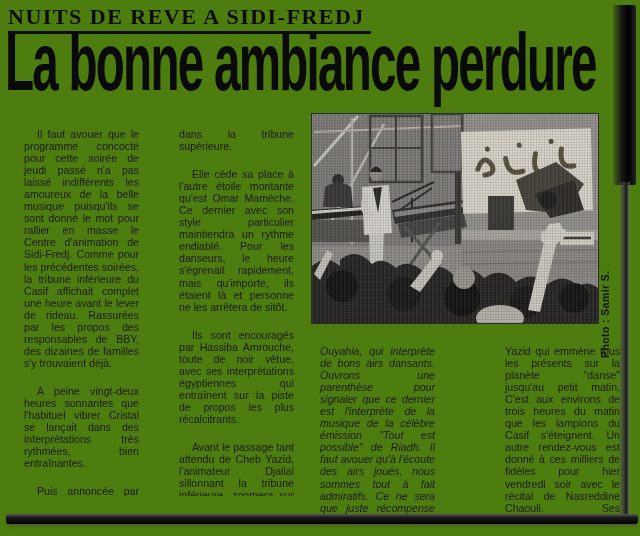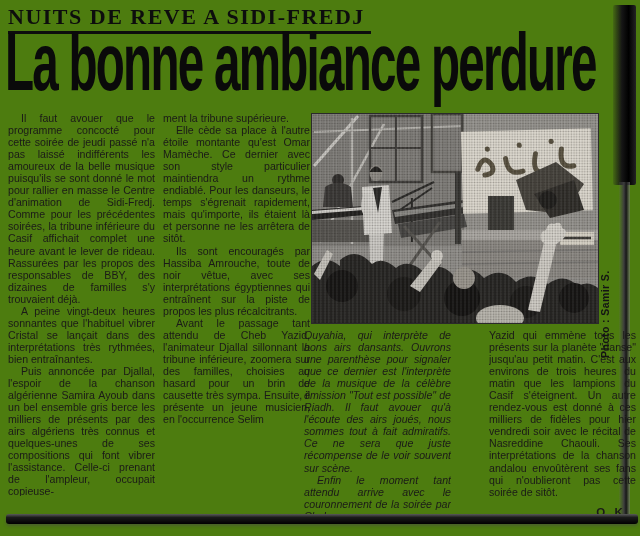--- a/index.html
+++ b/index.html
@@ -23,21 +23,21 @@
     font-size:82px; font-weight:bold; line-height:1;
     letter-spacing:-3px; white-space:nowrap; color:#0a0a0a;
     transform:scaleX(.58); transform-origin:left top;
   }
   
   .col {
     position:absolute; width:147px; overflow:hidden;
     font-size:10.6px; line-height:12.05px; text-align:justify;
     -webkit-hyphens:auto; hyphens:auto;
   }
-  .col p { margin:0; text-indent:13px; }
+  .col p { margin:16px; text-indent:13px; }
   .col p.cont { text-indent:0; }
   .col1 { left:8px;   top:112px; height:384px; }
   .col2 { left:163px; top:112px; height:384px; }
   .col3 { left:304px; top:329px; height:188px;font-style:italic; }
   .col4 { left:489px; top:329px; height:188px; }
   .signature {
     text-align:right; font-weight:bold; font-size:11.5px;
     letter-spacing:1px; padding-right:8px; margin-top:8px;
   }
   
@@ -87,22 +87,22 @@
   <div class="edge-top"></div>
   <div class="edge-side"></div>
 
   <div class="col col1">
     <p>Il faut avouer que le programme concocté pour cette soirée de jeudi passé n'a pas laissé indifférents les amoureux de la belle musique puisqu'ils se sont donné le mot pour rallier en masse le Centre d'animation de Sidi-Fredj. Comme pour les précédentes soirées, la tribune inférieure du Casif affichait complet une heure avant le lever de rideau. Rassurées par les propos des responsables de BBY, des dizaines de familles s'y trouvaient déjà.</p>
     <p>A peine vingt-deux heures sonnantes que l'habituel vibrer Cristal se lançait dans des interprétations très rythmées, bien entraînantes.</p>
     <p>Puis annoncée par Djallal, l'espoir de la chanson algérienne Samira Ayoub dans un bel ensemble gris berce les milliers de présents par des airs algériens très connus et quelques-unes de ses compositions qui font vibrer l'assistance. Celle-ci prenant de l'ampleur, occupait copieuse-</p>
   </div>
 
   <div class="col col2">
-    <p class="cont">ment la tribune supérieure.</p>
-    <p>Elle cède sa place à l'autre étoile montante qu'est Omar Mamèche. Ce dernier avec son style particulier maintiendra un rythme endiablé. Pour les danseurs, le temps s'égrenait rapidement, mais qu'importe, ils étaient là et personne ne les arrêtera de sitôt.</p>
+    <p class="cont">dans la tribune supérieure.</p>
+    <p>Elle cède sa place à l'autre étoile montante qu'est Omar Mamèche. Ce dernier avec son style particulier maintiendra un rythme endiablé. Pour les danseurs, le heure s'égrenait rapidement, mais qu'importe, ils étaient là et personne ne les arrêtera de sitôt.</p>
     <p>Ils sont encouragés par Hassiba Amrouche, toute de noir vêtue, avec ses interprétations égyptiennes qui entraînent sur la piste de propos les plus récalcitrants.</p>
     <p>Avant le passage tant attendu de Cheb Yazid, l'animateur Djallal sillonnant la tribune inférieure, zoomera sur des familles, choisies au hasard pour un brin de causette très sympa. Ensuite, il présente un jeune musicien, en l'occurrence Selim</p>
   </div>
 
   <div class="col col3">
     <p class="cont">Ouyahia, qui interprète de bons airs dansants. Ouvrons une parenthèse pour signaler que ce dernier est l'interprète de la musique de la célèbre émission "Tout est possible" de Riadh. Il faut avouer qu'à l'écoute des airs joués, nous sommes tout à fait admiratifs. Ce ne sera que juste récompense de le voir souvent sur scène.</p>
     <p>Enfin le moment tant attendu arrive avec le couronnement de la soirée par Cheb</p>
   </div>
 
   <div class="col col4">

